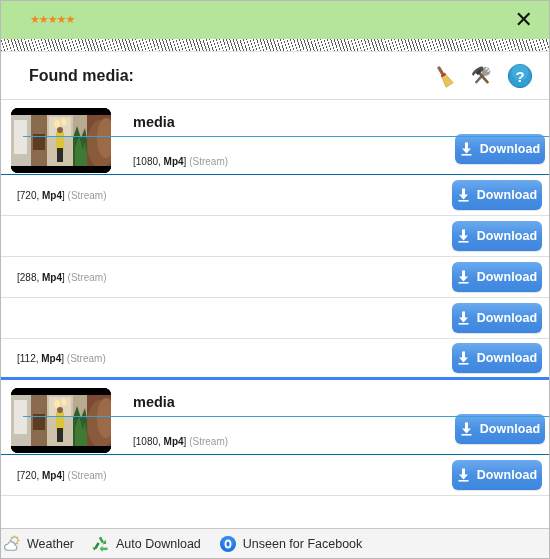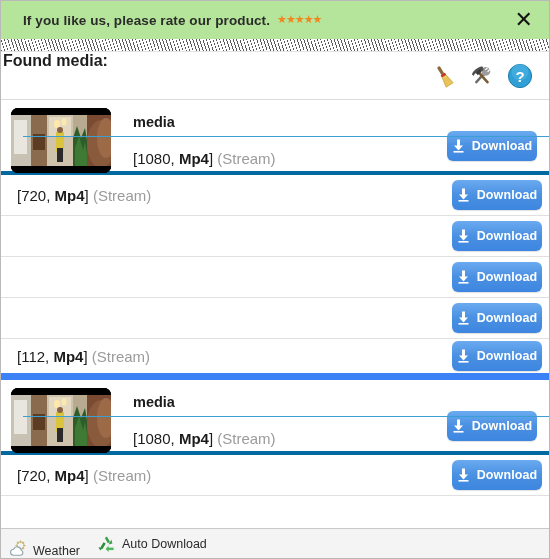--- a/index.html
+++ b/index.html
@@ -49,44 +49,44 @@
     background-image:repeating-linear-gradient(
       72deg,
       #5a5a5a 0px, #5a5a5a 0.8px,
       #ffffff 0.8px, #ffffff 3.2px);
     border-bottom:1px solid #e3e3e3;
   }
 
   
   .toolbar {
     height:48px; min-height:48px;
-    display:flex; 
-    padding:0 16px 0 2px;
+    display:flex; align-items:center;
+    padding:0 16px 0 28px;
     border-bottom:1px solid #dcdcdc;
     background:#fff;
   }
   .toolbar-title {
     font-size:16px; font-weight:bold; color:#1d1d1d;
   }
   .toolbar-icons {
     margin-left:auto; display:flex; align-items:center; gap:12px;
   }
   .tb-ico { width:26px; height:26px; cursor:pointer; display:block; }
 
   
   .list {
     flex:1; overflow:hidden;
     background:#fff;
   }
 
   
   .media-row {
     display:flex; align-items:flex-start;
-    padding:8px 12px 7px 10px;
-    border-bottom:4px solid #0369a1;
+    padding:8px 4px 7px 10px;
+    border-bottom:1px solid #0369a1;
     position:relative;
     height:75px;
   }
   .thumb {
     width:100px; height:65px; min-width:100px;
     border-radius:7px;
     overflow:hidden;
     background:#000;
     position:relative;
   }
@@ -99,36 +99,36 @@
   }
   .media-title {
     font-size:14.5px; font-weight:bold; color:#1b1b1b;
     margin-top:6px;
   }
   .media-rule {
     position:absolute; left:22px; right:0; top:36px;
     height:1px; background:#3b9fd4;
   }
   .quality-line {
-    font-size:15px; color:#1b1b1b; margin-top:auto;
+    font-size:10px; color:#1b1b1b; margin-top:auto;
     margin-bottom:6px; white-space:nowrap;
   }
   .q-fmt { font-weight:bold; }
   .q-stream { color:#9b9b9b; }
 
   
   .q-row {
     display:flex; align-items:center;
     height:41px;
     padding:0 7px 0 16px;
     border-bottom:1px solid #e0e0e0;
     position:relative;
   }
   .q-row .quality-line { margin:0; }
-  .q-row.group-end { border-bottom:7px solid #3b82f6; }
+  .q-row.group-end { border-bottom:3px solid #3b82f6; }
 
   
   .dl-btn {
     margin-left:auto;
     width:90px; height:30px;
     border-radius:6px;
     background:linear-gradient(to bottom,#6aaaf0 0%,#4a90e2 50%,#3d86e0 100%);
     border:none;
     display:flex; align-items:center; justify-content:center;
     gap:7px; cursor:pointer;
@@ -147,31 +147,30 @@
     border-top:1px solid #c8c8c8;
     background:#f4f4f4;
     display:flex; align-items:center;
     padding:0 8px 0 0;
     gap:0;
   }
   .st-item {
     display:flex; align-items:center; gap:6px;
     padding:0 9px; cursor:pointer; height:100%;
   }
-  .st-item:first-child { padding-left:8px;align-items:flex-end; }
+  .st-item:first-child { padding-left:2px; }
   .st-ico { width:18px; height:18px; display:block; }
   .st-lbl { font-size:12.5px; color:#2b2b2b; }
 </style>
 </head>
 <body>
 
 <div class="app">
 
   <div class="rate-banner">
-    <span class="rate-text">If you like us, please rate our product.</span>
     <span class="rate-stars">★★★★★</span>
     <span class="banner-close">✕</span>
   </div>
 
   <div class="hatch"></div>
 
   <div class="toolbar">
     <span class="toolbar-title">Found media:</span>
     <div class="toolbar-icons">
       <span title="Clear">
@@ -277,20 +276,21 @@
               <rect x="5" y="0.5" width="3" height="7" fill="#fff"></rect>
               <path d="M2 6.5 L11 6.5 L6.5 11.5 Z" fill="#fff"></path>
               <rect x="1.5" y="12" width="10" height="1.6" fill="#fff"></rect>
             </svg>
           </span>
         <span class="dl-lbl">Download</span>
       </button>
     </div>
 
     <div class="q-row">
+      <span class="quality-line"><span>[288,</span> <span class="q-fmt">Mp4</span><span>]</span> <span class="q-stream">(Stream)</span></span>
       <button class="dl-btn">
         <span>
             <svg class="dl-ico" viewBox="0 0 13 14">
               <rect x="5" y="0.5" width="3" height="7" fill="#fff"></rect>
               <path d="M2 6.5 L11 6.5 L6.5 11.5 Z" fill="#fff"></path>
               <rect x="1.5" y="12" width="10" height="1.6" fill="#fff"></rect>
             </svg>
           </span>
         <span class="dl-lbl">Download</span>
       </button>
@@ -405,15 +405,26 @@
             <path d="M2.4 12.6 L5.0 12.6 L2.2 15.4 L0.5 12.0 L2.0 12.6 Z"></path>
           </g>
           <g fill="#4cb85c">
             <path d="M15.6 12.6 L9.5 12.6 L9.5 15.1 L15.6 15.1 Z"></path>
             <path d="M10.6 10.8 L10.6 16.9 L7.6 13.9 Z"></path>
           </g>
         </svg>
       </span>
       <span class="st-lbl">Auto Download</span>
     </div>
+    <div class="st-item">
+      <span>
+        <svg class="st-ico" viewBox="0 0 18 18">
+          <circle cx="9" cy="9" r="8" fill="#1e78e0"></circle>
+          <circle cx="9" cy="6.8" r="6" fill="#4ea2f5" opacity=".45"></circle>
+          <ellipse cx="9" cy="9" rx="3.4" ry="4.6" fill="#ffffff"></ellipse>
+          <ellipse cx="9" cy="9" rx="1.6" ry="2.6" fill="#1e78e0"></ellipse>
+        </svg>
+      </span>
+      <span class="st-lbl">Unseen for Facebook</span>
+    </div>
   </div>
 
 </div>
 
 </body></html>

